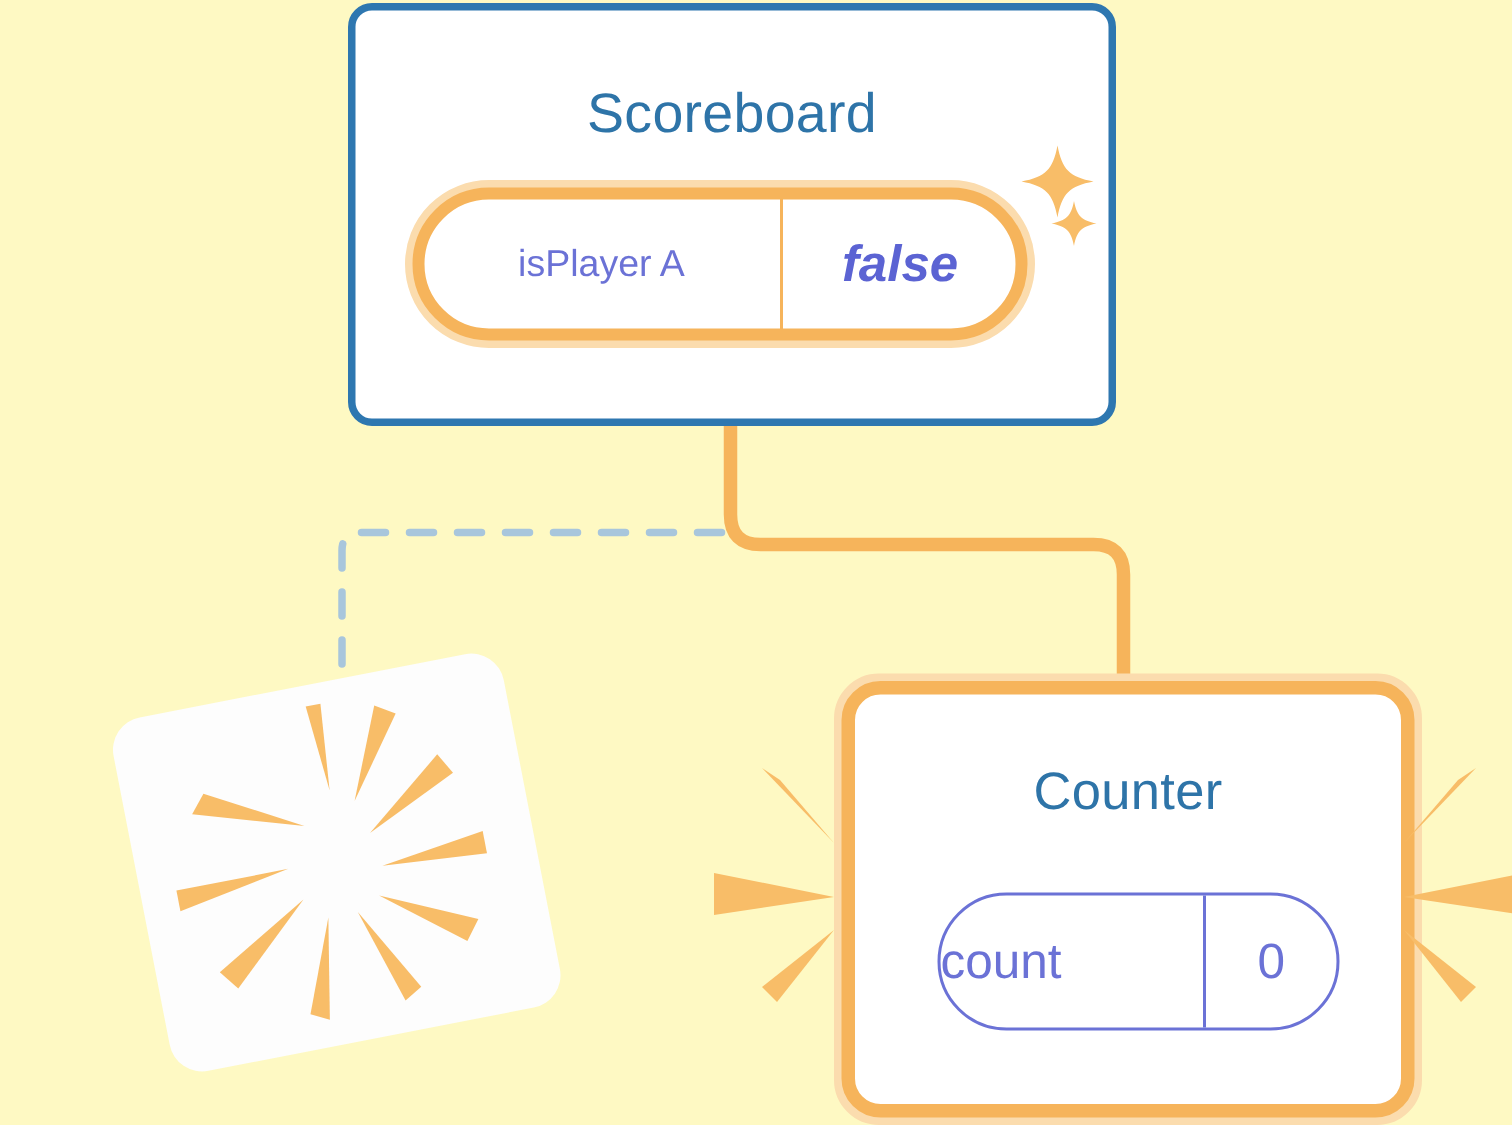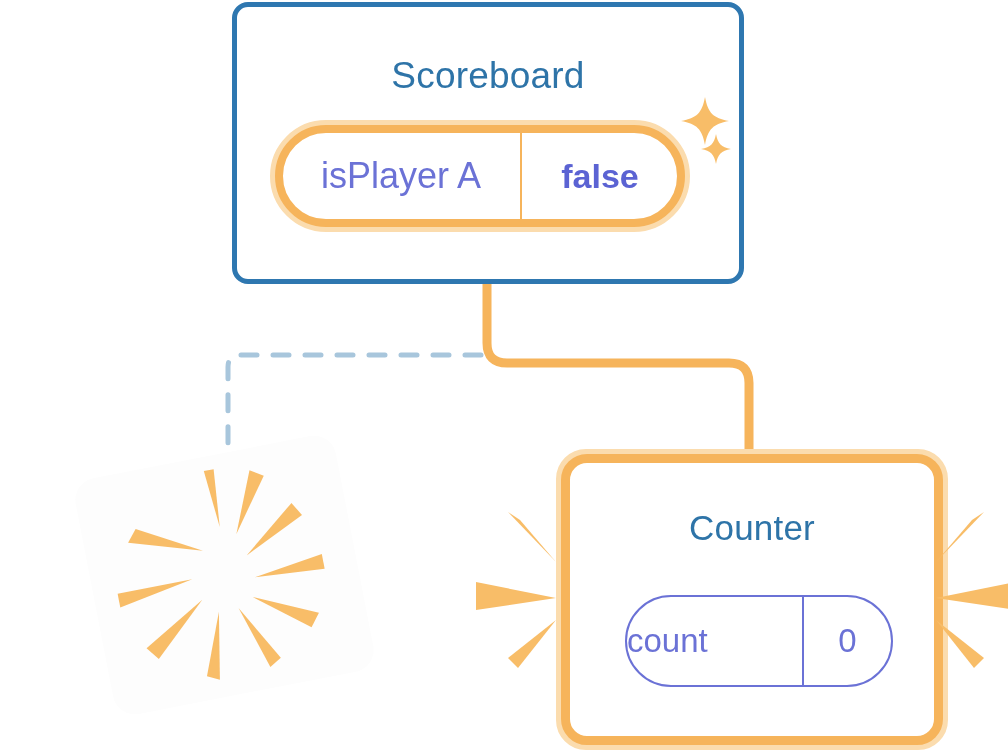--- a/index.html
+++ b/index.html
@@ -7,21 +7,21 @@
     padding: 0;
     background: #4d6a75;
   }
   body {
     font-family: "Liberation Sans", sans-serif;
   }
   #stage {
     position: relative;
     width: 1008px;
     height: 750px;
-    background: #ffffff;
+    background: #fef9c3;
     overflow: hidden;
   }
   #wires {
     position: absolute;
     left: 0;
     top: 0;
     width: 1008px;
     height: 750px;
     pointer-events: none;
   }
@@ -79,33 +79,34 @@
     inset: 12px;
     display: flex;
     align-items: center;
     border-radius: 46px;
     overflow: hidden;
   }
   .pill-thick-key {
     flex: 0 0 238px;
     text-align: center;
     color: #6b72d6;
-    font-size: 36px;
+    font-size: 25px;
   }
   .pill-thick-div {
     width: 2px;
     align-self: stretch;
     background: #f6b45b;
   }
   .pill-thick-val {
     flex: 1;
     text-align: center;
     color: #5b63d3;
     font-size: 34px;
     font-weight: bold;
+    font-style: italic;
   }
 
   
   .sparkle {
     position: absolute;
     z-index: 6;
   }
 
   
   .counter-card {

